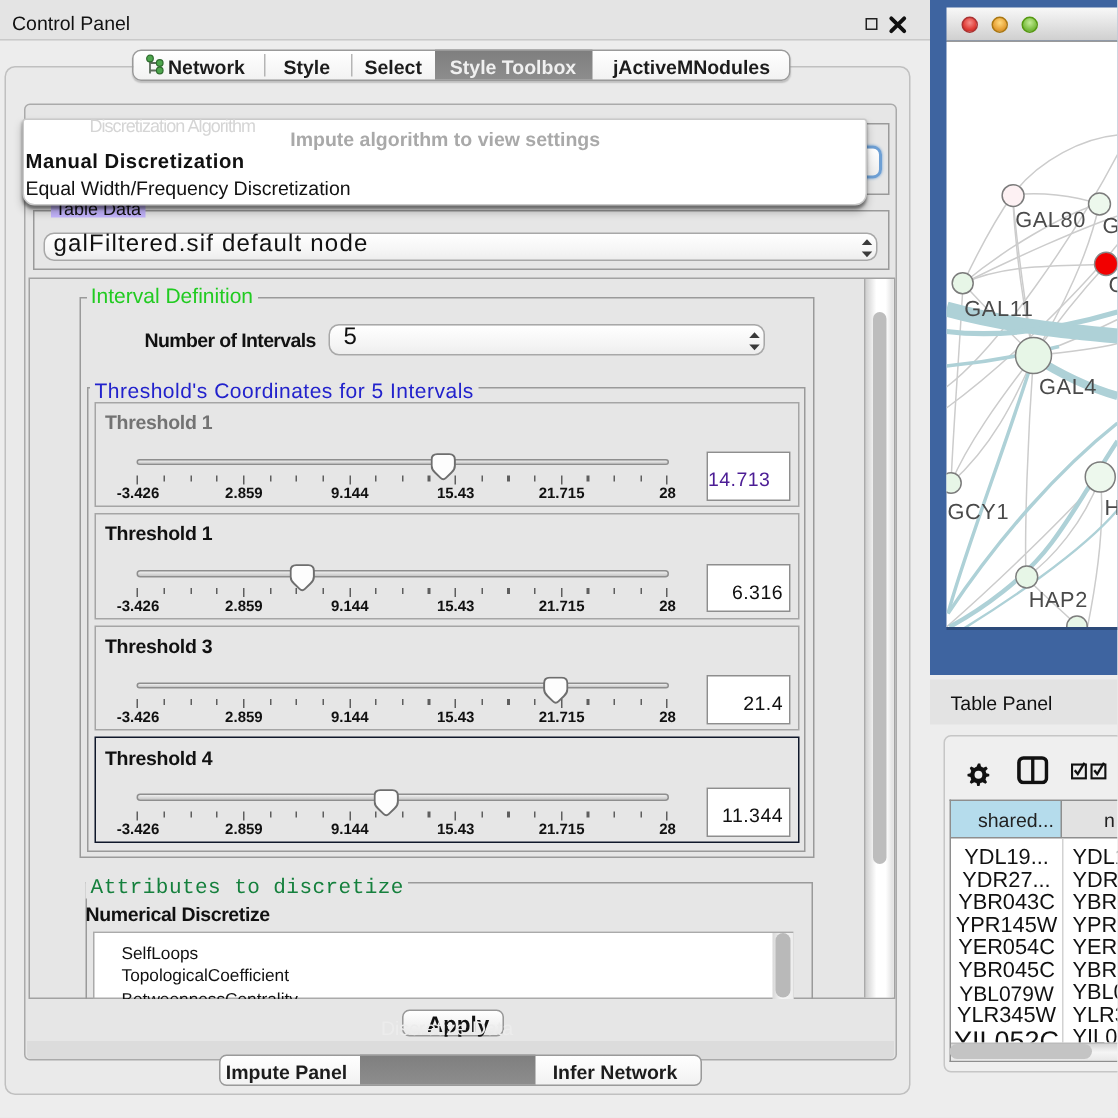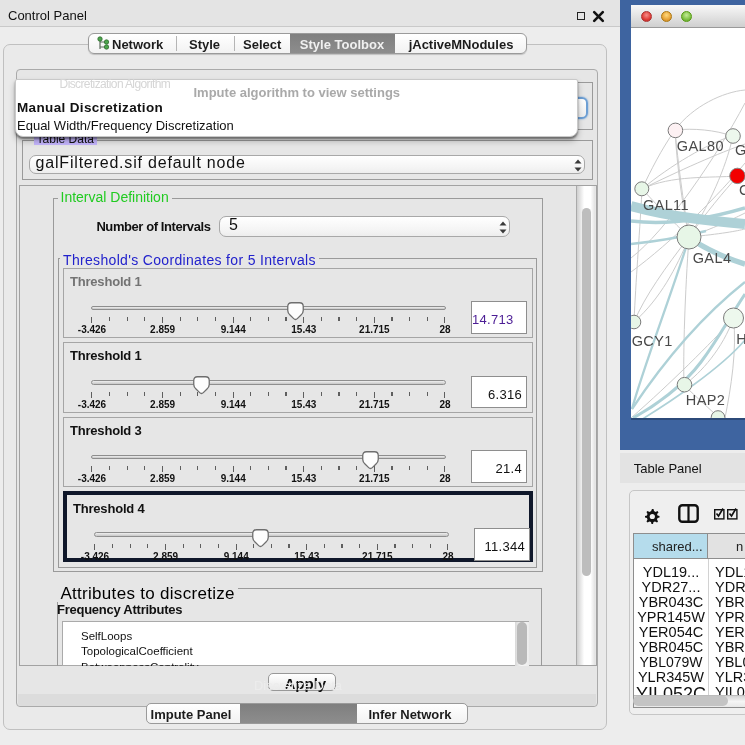--- a/index.html
+++ b/index.html
@@ -175,21 +175,21 @@
       <div class="txt" style="left:169.2px;top:56.7px;transform:translateX(-50%);font-size:10px;font-weight:bold;color:#111;">9.144</div>
       <div class="txt" style="left:239.79999999999998px;top:56.7px;transform:translateX(-50%);font-size:10px;font-weight:bold;color:#111;">15.43</div>
       <div class="txt" style="left:310.4px;top:56.7px;transform:translateX(-50%);font-size:10px;font-weight:bold;color:#111;">21.715</div>
       <div class="txt" style="left:381px;top:56.7px;transform:translateX(-50%);font-size:10px;font-weight:bold;color:#111;">28</div>
       <svg class="abs" style="left:298.3639343218991px;top:33.3px;" width="17" height="19" viewBox="0 0 17 19">
         <path d="M4.5 0.75 L12.5 0.75 Q16.25 0.75 16.25 4.5 L16.25 8.5 Q16.25 11 14 13 L10.3 16.6 Q8.5 18.3 6.7 16.6 L3 13 Q0.75 11 0.75 8.5 L0.75 4.5 Q0.75 0.75 4.5 0.75 Z" fill="#fdfdfd" stroke="#6e6e6e" stroke-width="1.3"></path>
       </svg>
       <div class="abs" style="left:407px;top:32.5px;width:56px;height:32.7px;background:#fff;border:1px solid #8e8e8e;"></div>
       <div class="txt" style="left:408px;top:44.5px;width:50px;text-align:right;font-size:13px;letter-spacing:0.3px;color:#111;">21.4</div>
     </div>
-    <div class="abs" style="left:63px;top:491.4px;width:470px;height:70.5px;border:4px solid #0f172a;">
+    <div class="abs" style="left:63px;top:491.4px;width:470px;height:70.5px;border:1px solid #0f172a;">
       <div class="txt" style="left:6px;top:6.3px;font-size:13px;font-weight:bold;letter-spacing:-0.2px;color:#111;">Threshold 4</div>
       <div class="abs" style="left:27px;top:37.1px;width:355px;height:4.6px;border:1px solid #8e8e8e;border-radius:3px;background:linear-gradient(#efefef,#c6c6c6);"></div>
       <div class="abs" style="left:27.3px;top:48.6px;width:1.2px;height:6px;background:#5e5e5e;"></div>
       <div class="abs" style="left:44.949999999999996px;top:48.6px;width:1.2px;height:4px;background:#5e5e5e;"></div>
       <div class="abs" style="left:62.599999999999994px;top:48.6px;width:1.2px;height:4px;background:#5e5e5e;"></div>
       <div class="abs" style="left:80.24999999999999px;top:48.6px;width:1.2px;height:4px;background:#5e5e5e;"></div>
       <div class="abs" style="left:97.89999999999999px;top:48.6px;width:1.2px;height:6px;background:#5e5e5e;"></div>
       <div class="abs" style="left:115.55px;top:48.6px;width:1.2px;height:4px;background:#5e5e5e;"></div>
       <div class="abs" style="left:133.2px;top:48.6px;width:1.2px;height:4px;background:#5e5e5e;"></div>
       <div class="abs" style="left:150.85px;top:48.6px;width:1.2px;height:4px;background:#5e5e5e;"></div>
@@ -214,22 +214,22 @@
       <div class="txt" style="left:381px;top:56.7px;transform:translateX(-50%);font-size:10px;font-weight:bold;color:#111;">28</div>
       <svg class="abs" style="left:185.40752879781073px;top:33.3px;" width="17" height="19" viewBox="0 0 17 19">
         <path d="M4.5 0.75 L12.5 0.75 Q16.25 0.75 16.25 4.5 L16.25 8.5 Q16.25 11 14 13 L10.3 16.6 Q8.5 18.3 6.7 16.6 L3 13 Q0.75 11 0.75 8.5 L0.75 4.5 Q0.75 0.75 4.5 0.75 Z" fill="#fdfdfd" stroke="#6e6e6e" stroke-width="1.3"></path>
       </svg>
       <div class="abs" style="left:407px;top:32.5px;width:56px;height:32.7px;background:#fff;border:1px solid #8e8e8e;"></div>
       <div class="txt" style="left:408px;top:44.5px;width:50px;text-align:right;font-size:13px;letter-spacing:0.3px;color:#111;">11.344</div>
     </div>
   </div>
 
 <div class="abs" style="left:57px;top:587.7px;width:485px;height:78px;border:1px solid #9a9a9a;border-bottom:none;"></div>
-<div class="txt" style="left:57.4px;top:584.6px;font-size:17px;letter-spacing:0.3px;color:#000000;background:#e6e6e6;padding:0 3px;">Attributes to discretize</div>
-<div class="txt" style="left:57px;top:603px;font-size:13px;font-weight:bold;letter-spacing:-0.25px;color:#111;">Frequency Attributes</div>
+<div class="txt" style="left:57.4px;top:584.6px;font-size:14px;letter-spacing:0.3px;color:#15803d;background:#e6e6e6;padding:0 3px;font-family:Liberation Mono, monospace;">Attributes to discretize</div>
+<div class="txt" style="left:57px;top:603px;font-size:13px;font-weight:bold;letter-spacing:-0.25px;color:#111;">Numerical Discretize</div>
 <div class="abs" style="left:62px;top:621px;width:467px;height:45px;background:#ffffff;border:1px solid #aaaaaa;"></div>
 <div class="txt" style="left:81px;top:630.5px;font-size:11.5px;color:#111;">SelfLoops</div>
 <div class="txt" style="left:81px;top:646.4px;font-size:11.5px;color:#111;">TopologicalCoefficient</div>
 <div class="abs" style="left:62px;top:659px;width:453px;height:7px;overflow:hidden;">
     <div class="txt" style="left:19px;top:2.5px;font-size:11.5px;color:#111;">BetweennessCentrality</div>
   </div>
 <div class="abs" style="left:515px;top:622px;width:14px;height:44px;background:linear-gradient(90deg,#d8d8d8,#f7f7f7 45%,#ececec);"></div>
 <div class="abs" style="left:517px;top:622px;width:10px;height:43px;background:#b9b9b9;border-radius:5px;"></div>
 
 <div class="abs" style="left:268px;top:673px;width:68px;height:18px;background:linear-gradient(#ffffff,#f2f2f2 55%,#e8e8e8);border:1px solid #989898;border-radius:5px;"></div>

